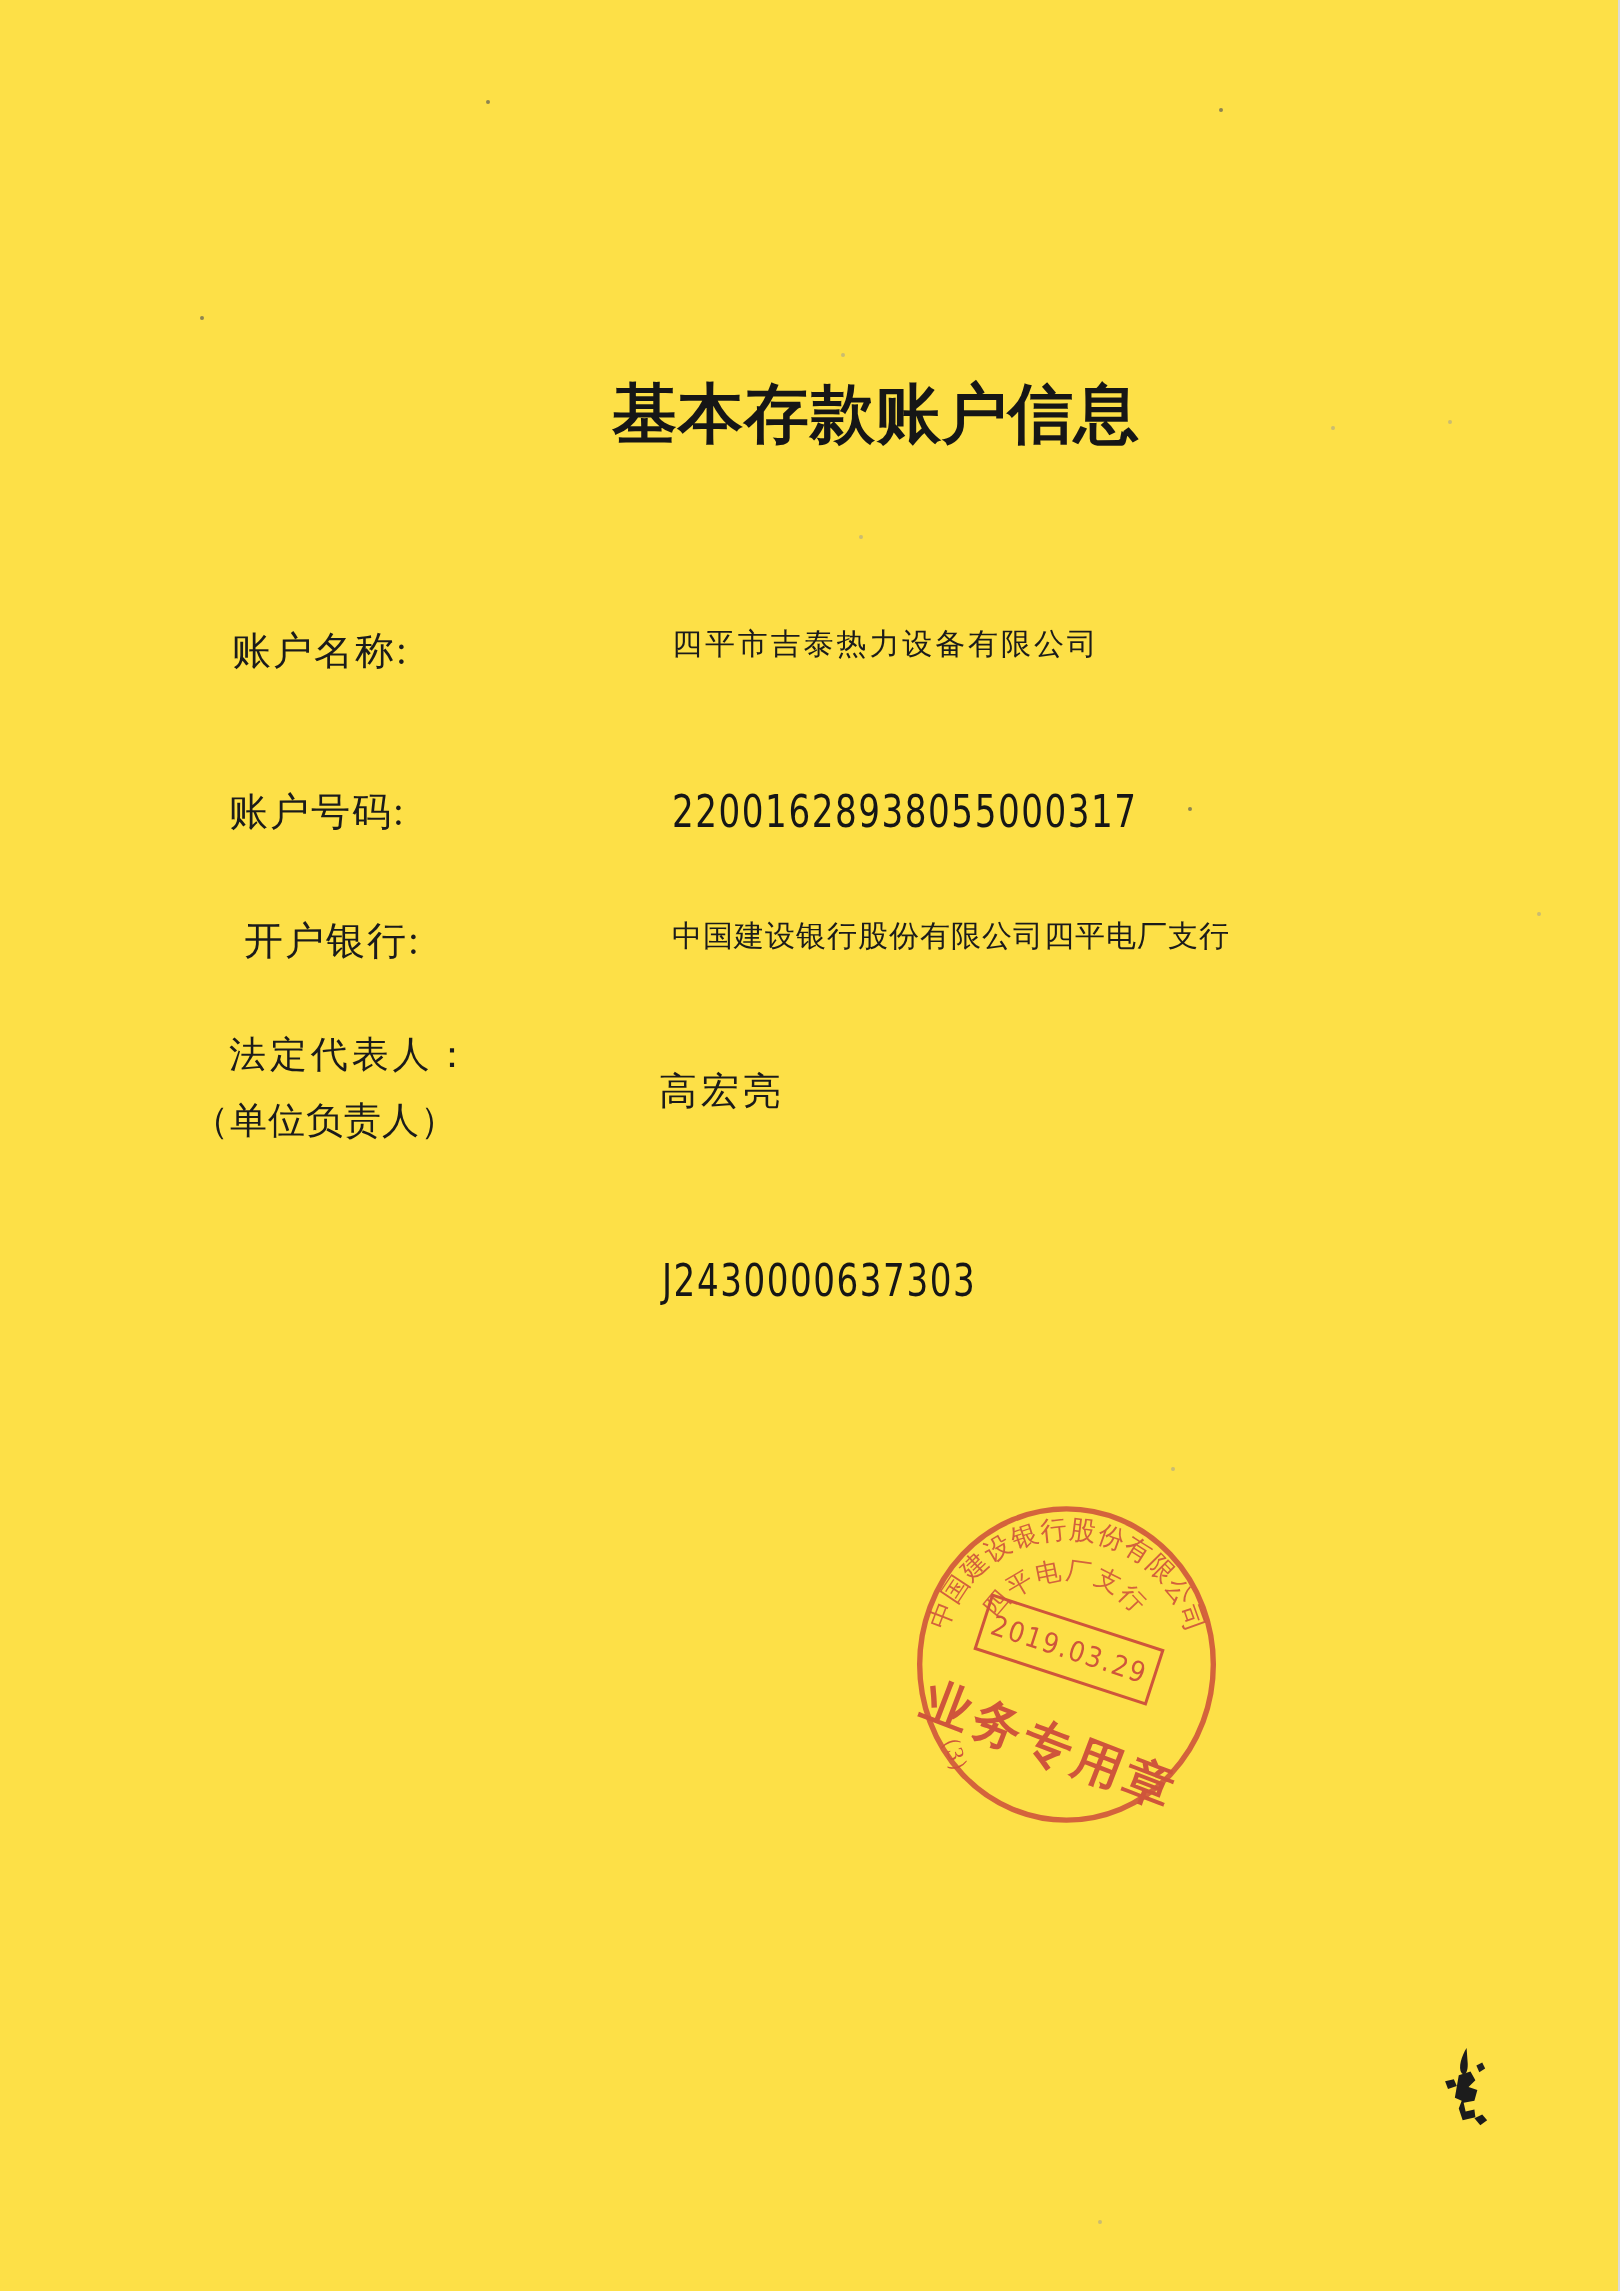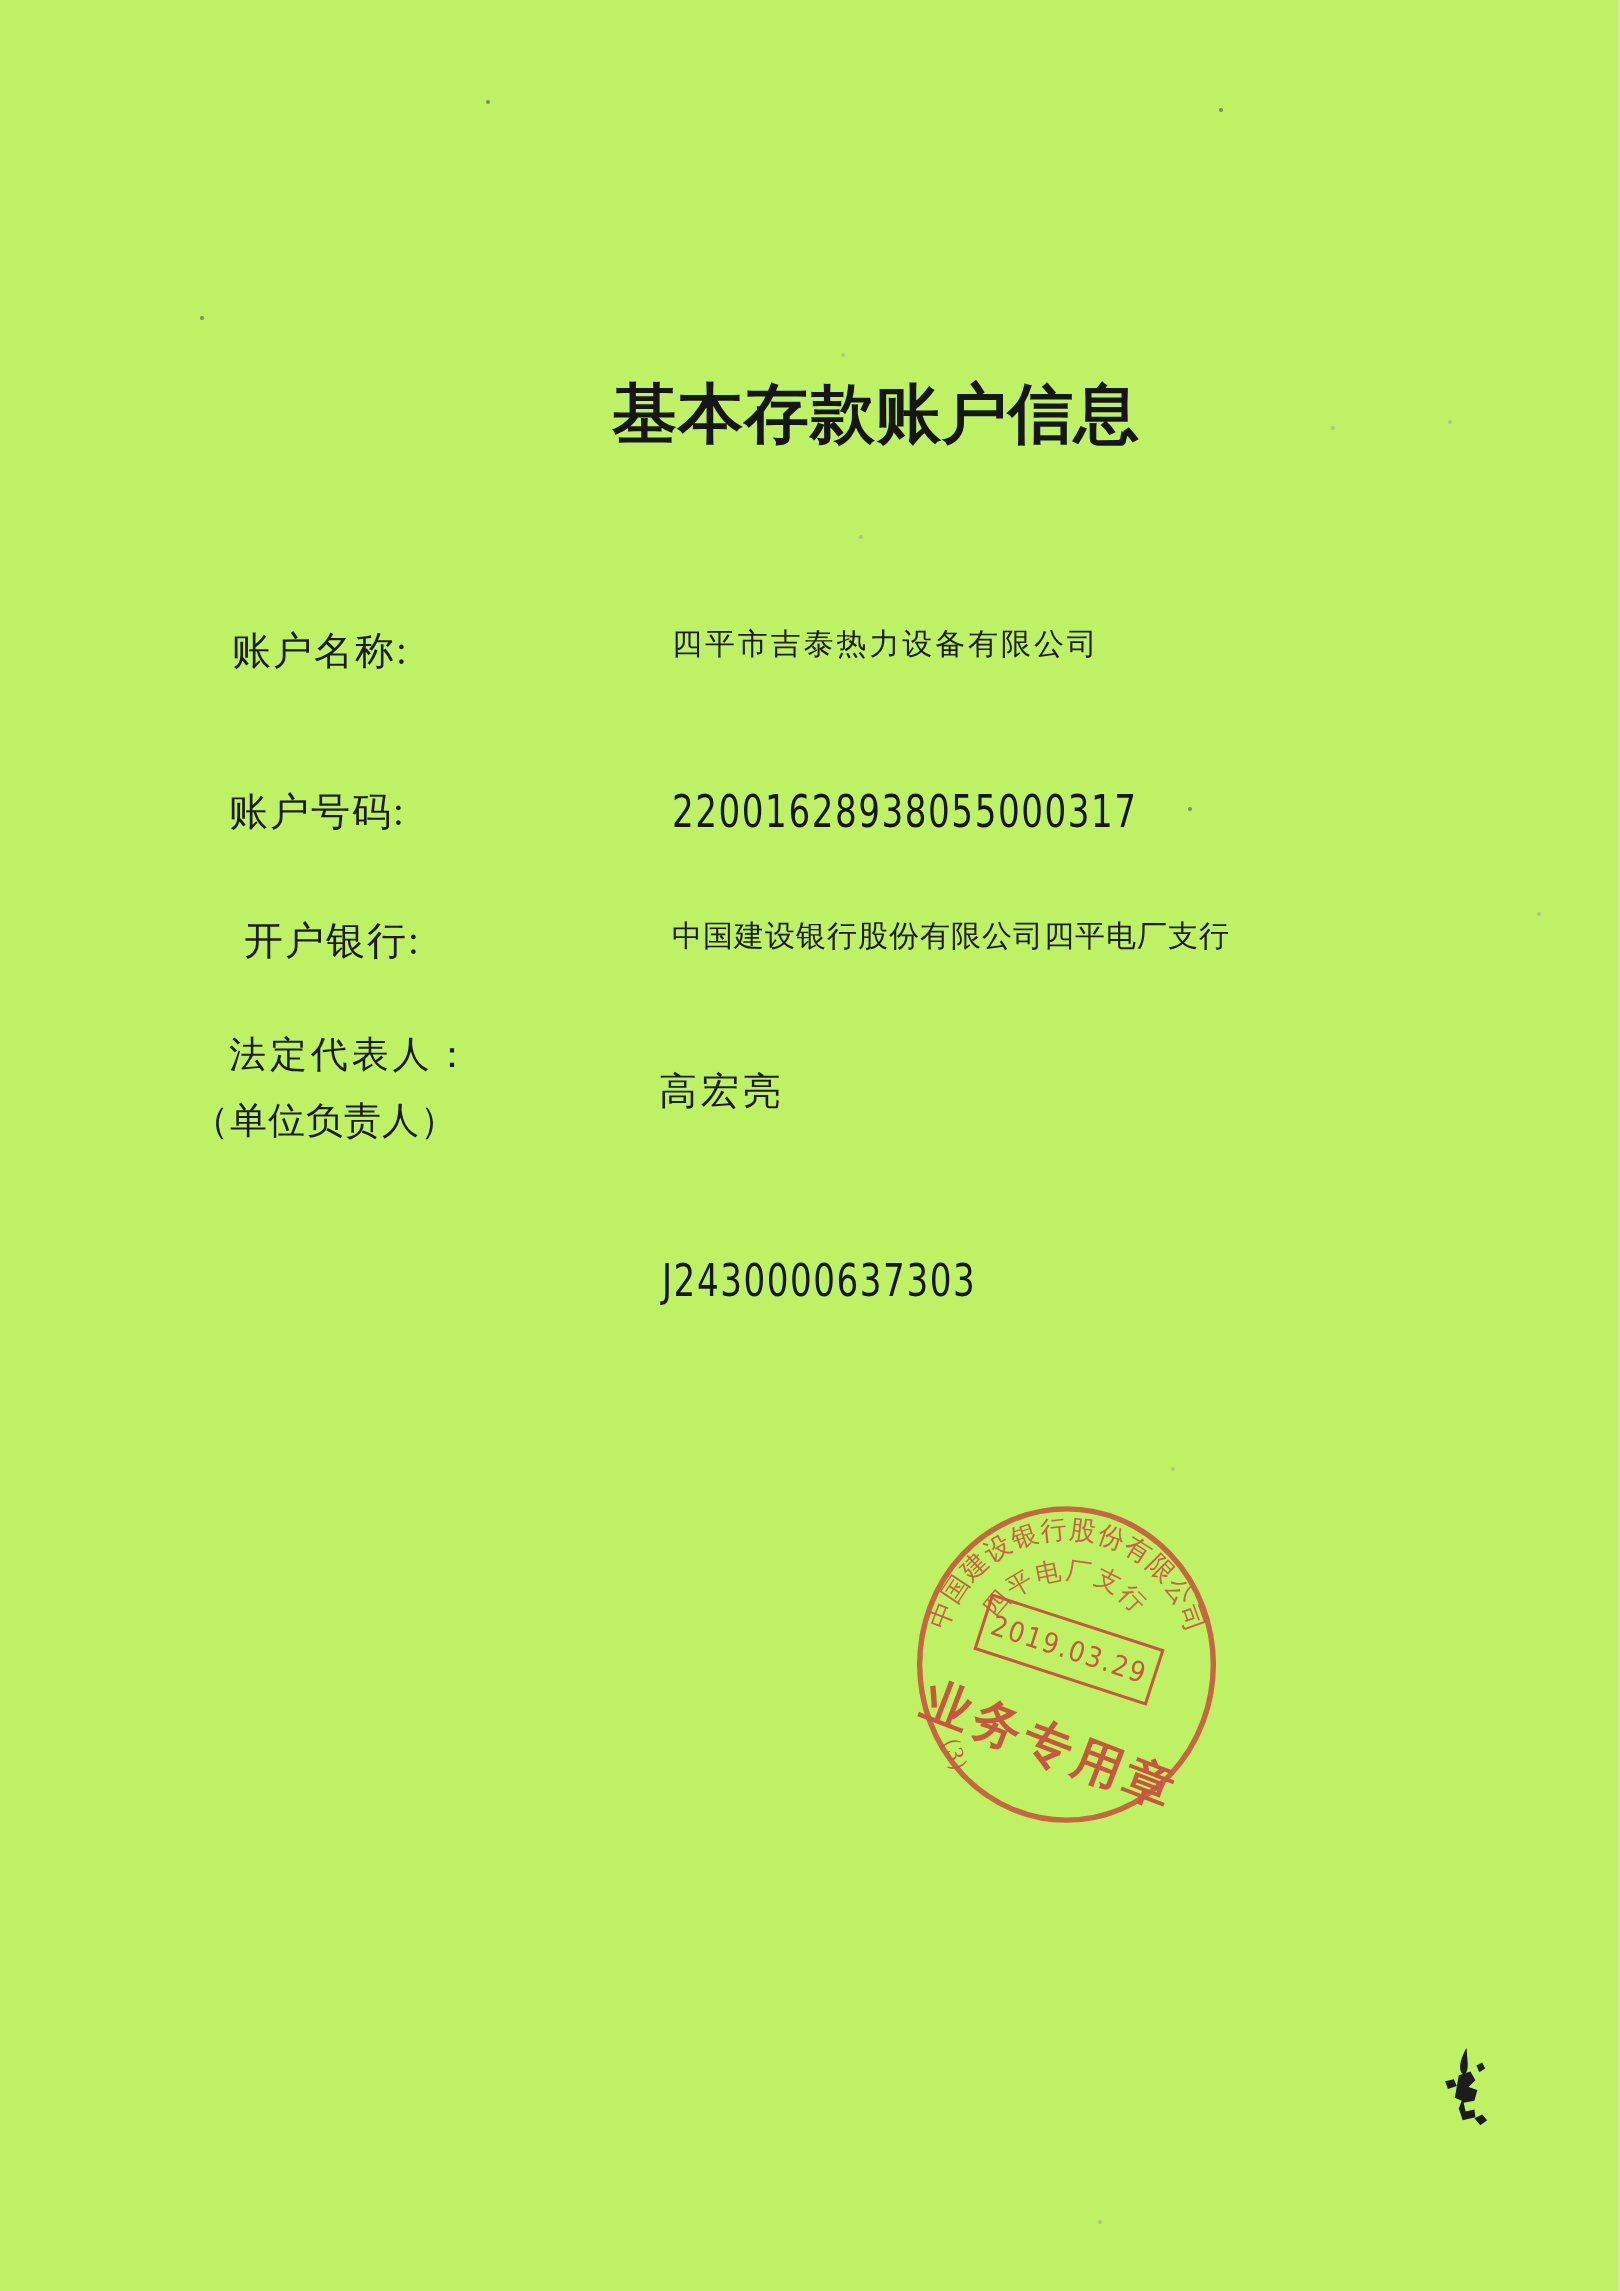--- a/index.html
+++ b/index.html
@@ -1,20 +1,20 @@
 <!DOCTYPE html>
 <html><head>
 <meta charset="utf-8">
 <style>
   html,body{margin:0;padding:0;background:#e8e8e8;}
   .page{
     position:relative;
     width:1620px;height:2292px;
     margin:0 auto;
-    background:#bef264;
+    background:#fde047;
     overflow:hidden;
     font-family:"Liberation Serif", serif;
     color:#1b1b1b;
   }
   .title{
     position:absolute;left:612px;top:370px;
     font-size:65px;font-weight:bold;letter-spacing:1px;
     color:#161616;
   }
   .row-label{position:absolute;font-size:39px;letter-spacing:2px;color:#1b1b1b;line-height:1.15;}

